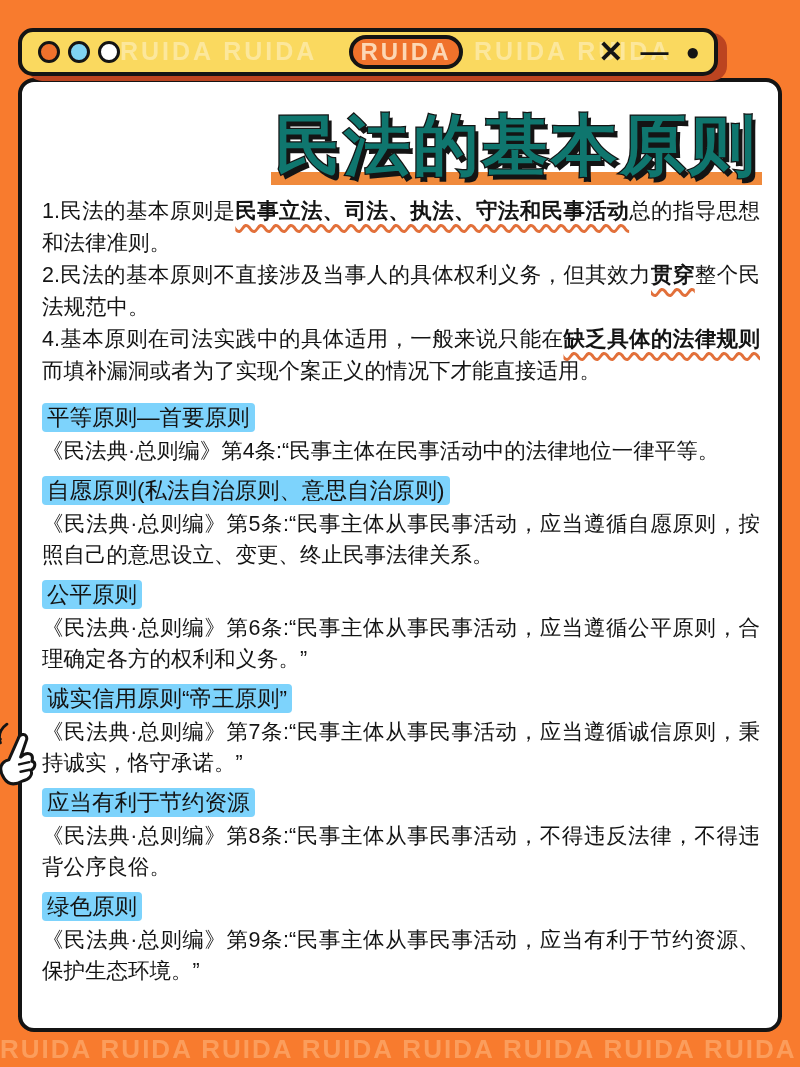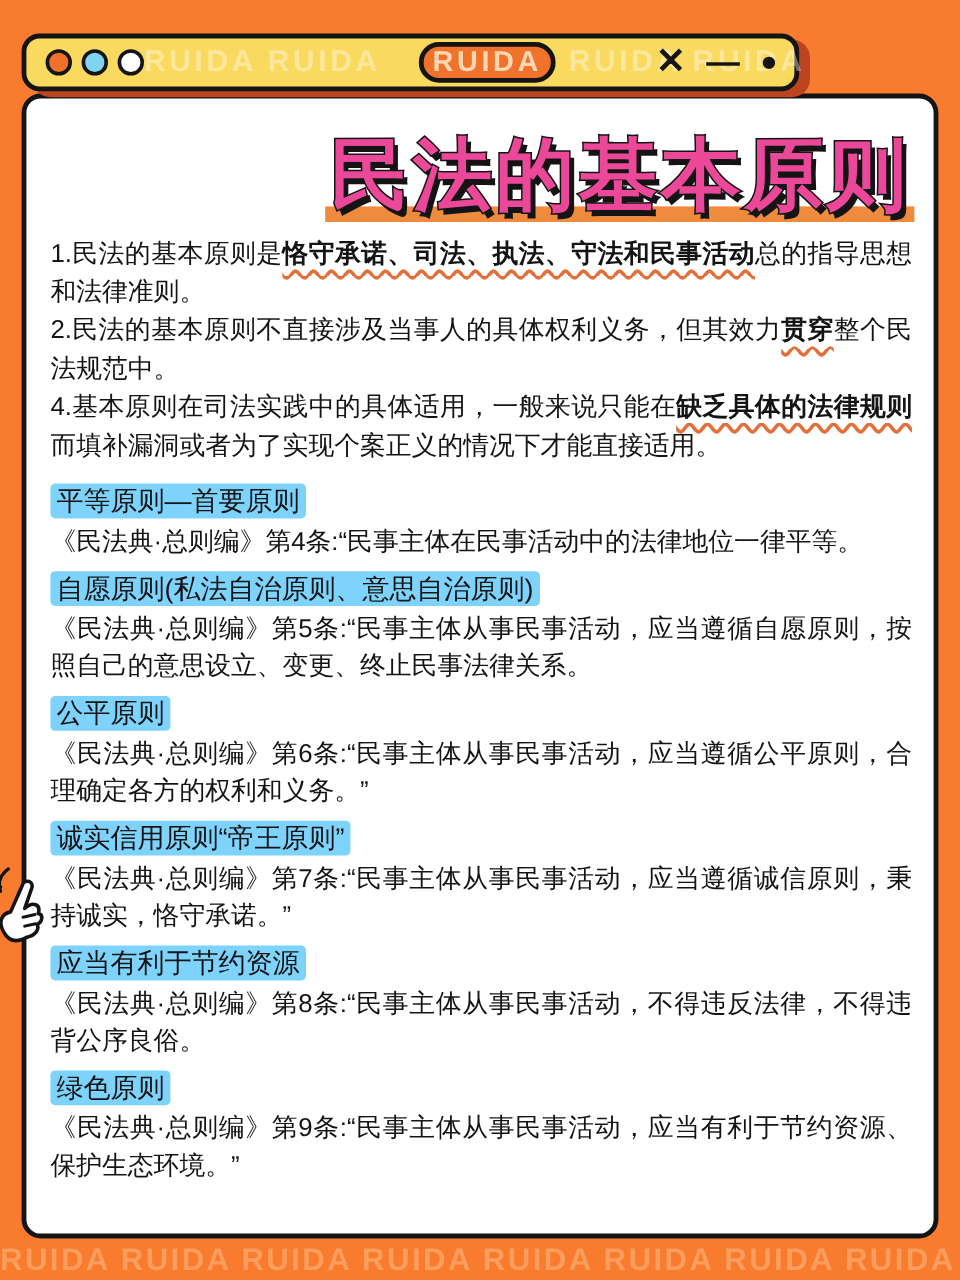--- a/index.html
+++ b/index.html
@@ -6,21 +6,21 @@
   html,body { width:800px; height:1067px; overflow:hidden; }
   body {
     background:#F87B2E;
     font-family:"Liberation Sans", sans-serif;
     position:relative;
     color:#141414;
   }
 
   
   .titlebar {
-    position:absolute; left:18px; top:28px; width:648px; height:48px;
+    position:absolute; left:18px; top:28px; width:700px; height:48px;
     background:#FAD95F; border:4px solid #141414; border-radius:15px;
     box-shadow:9px 5px 0 #BC4420;
     z-index:3;
   }
   .dots { position:absolute; left:16px; top:0; height:40px; display:flex; align-items:center; gap:8px; }
   .dot { width:22px; height:22px; border-radius:50%; border:3px solid #141414; display:inline-block; }
   .dot-orange { background:#F0712C; }
   .dot-blue   { background:#7FD4F2; }
   .dot-white  { background:#FFFFFF; }
   .wm {
@@ -56,21 +56,21 @@
     -webkit-text-stroke:2.5px #141414; paint-order:stroke fill;
     text-shadow:4px 5px 0 #141414;
   }
   .t-line::after {
     content:""; position:absolute; z-index:-1;
     left:-4px; right:-4px; bottom:-6px; height:13px; background:#F08A3C;
   }
   .t1-wrap { text-align:left; }
   .t2-wrap { text-align:right; padding-right:2px; margin-top:8px; }
   .t-line1 { font-size:58px; color:#FFFFFF; }
-  .t-line2 { font-size:66px; color:#ec4899; }
+  .t-line2 { font-size:66px; color:#0f766e; }
 
   
   .points { margin-top:6px; }
   .point { font-size:21.5px; line-height:32px; font-weight:500; text-align:justify; }
   .point b {
     font-weight:900;
     text-decoration-line:underline; text-decoration-style:wavy;
     text-decoration-color:#E2703A; text-decoration-thickness:3px;
     text-underline-offset:6px;
   }
@@ -116,21 +116,21 @@
 
 <div class="panel">
 
   <div class="title-block">
     <div class="t2-wrap">
       <span class="t-line t-line2">民法的基本原则</span>
     </div>
   </div>
 
   <div class="points">
-    <p class="point"><span>1.民法的基本原则是</span><b>恪守承诺、司法、执法、守法和民事活动</b><span>总的指导思想和法律准则。</span></p>
+    <p class="point"><span>1.民法的基本原则是</span><b>民事立法、司法、执法、守法和民事活动</b><span>总的指导思想和法律准则。</span></p>
     <p class="point"><span>2.民法的基本原则不直接涉及当事人的具体权利义务，但其效力</span><b>贯穿</b><span>整个民法规范中。</span></p>
     <p class="point"><span>4.基本原则在司法实践中的具体适用，一般来说只能在</span><b>缺乏具体的法律规则</b><span>而填补漏洞或者为了实现个案正义的情况下才能直接适用。</span></p>
   </div>
 
   <div class="sections">
     <div class="section">
       <div class="sec-head"><span class="hl">平等原则—首要原则</span></div>
       <p class="sec-body">《民法典·总则编》第4条:“民事主体在民事活动中的法律地位一律平等。</p>
     </div>
     <div class="section">

